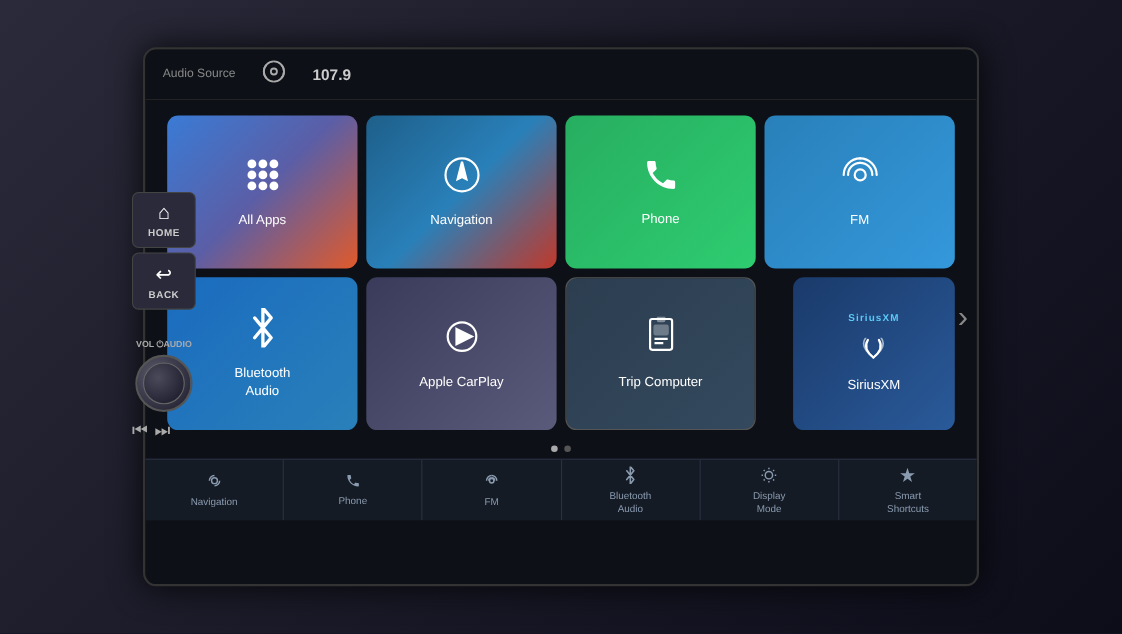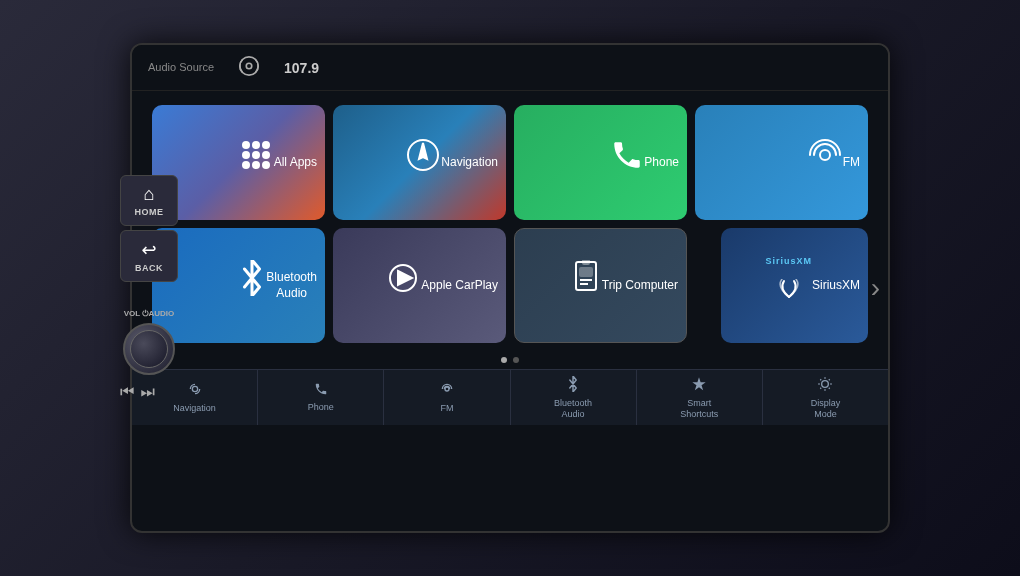--- a/index.html
+++ b/index.html
@@ -186,23 +186,23 @@
       grid-template-columns: repeat(4, 1fr);
       grid-template-rows: repeat(2, 1fr);
       gap: 8px;
       padding: 14px 20px 8px 20px;
       flex: 1;
     }
 
     .app-tile {
       border-radius: 10px;
       display: flex;
-      flex-direction: row;
-      align-items: center;
-      justify-content: flex-end;
+      flex-direction: column;
+      align-items: center;
+      justify-content: center;
       cursor: pointer;
       padding: 28px 8px;
       min-height: 100px;
       position: relative;
     }
 
     .app-tile .tile-icon {
       font-size: 32px;
       margin-bottom: 8px;
       color: white;
@@ -513,33 +513,33 @@
         <div class="b-icon">
           <svg width="12" height="16" viewBox="0 0 12 20" fill="none" stroke="#8a9bb0" stroke-width="1.8" stroke-linecap="round" stroke-linejoin="round">
             <polyline points="2,5 10,15 6,20 6,0 10,5 2,15"></polyline>
           </svg>
         </div>
         <div class="b-label">Bluetooth<br>Audio</div>
       </div>
 
       <div class="bottom-item">
         <div class="b-icon">
-          <svg width="16" height="16" viewBox="0 0 24 24" fill="#8a9bb0">
-            <path d="M12 2l2.4 7.4H22l-6.2 4.5 2.4 7.4L12 17l-6.2 4.3 2.4-7.4L2 9.4h7.6z"></path>
-          </svg>
-        </div>
-        <div class="b-label">Smart<br>Shortcuts</div>
-      </div>
-
-      <div class="bottom-item">
-        <div class="b-icon">
           <svg width="16" height="16" viewBox="0 0 24 24" fill="none" stroke="#8a9bb0" stroke-width="2">
             <circle cx="12" cy="12" r="5"></circle>
             <path d="M12 2v2M12 20v2M2 12h2M20 12h2M4.9 4.9l1.4 1.4M17.7 17.7l1.4 1.4M4.9 19.1l1.4-1.4M17.7 6.3l1.4-1.4"></path>
           </svg>
         </div>
         <div class="b-label">Display<br>Mode</div>
       </div>
 
+      <div class="bottom-item">
+        <div class="b-icon">
+          <svg width="16" height="16" viewBox="0 0 24 24" fill="#8a9bb0">
+            <path d="M12 2l2.4 7.4H22l-6.2 4.5 2.4 7.4L12 17l-6.2 4.3 2.4-7.4L2 9.4h7.6z"></path>
+          </svg>
+        </div>
+        <div class="b-label">Smart<br>Shortcuts</div>
+      </div>
+
     </div>
   </div>
 
 </div>
 
 </body></html>

